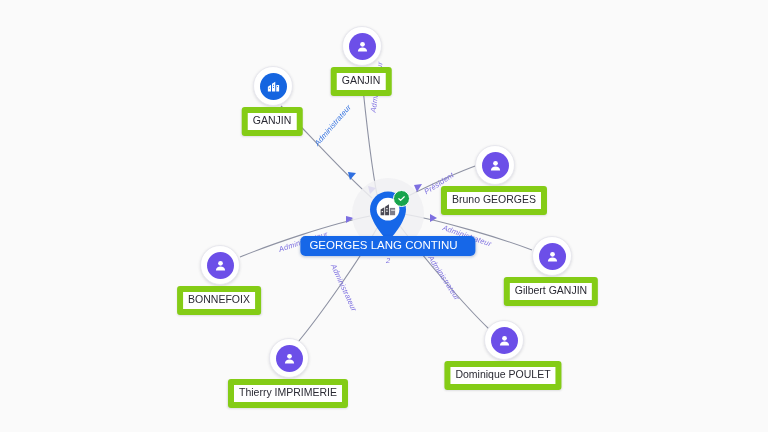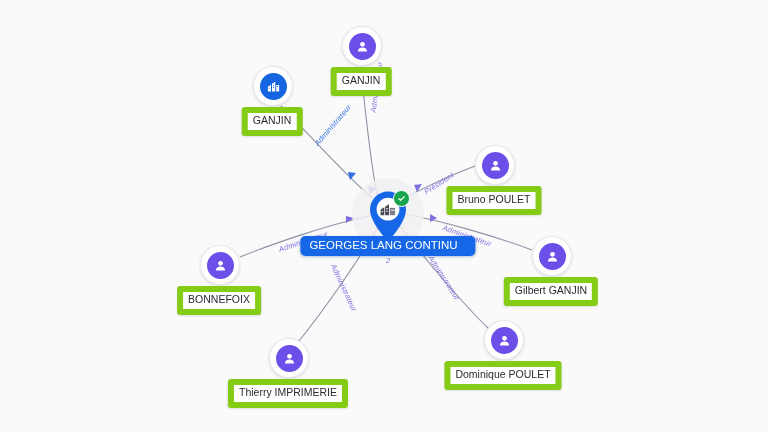--- a/index.html
+++ b/index.html
@@ -229,21 +229,21 @@
 
   <div class="node" style="left:494px; top:164px;">
     <div class="node-circle">
       <div class="avatar">
         <svg width="15" height="15" viewBox="0 0 24 24">
           <circle cx="12" cy="8.5" r="3.8" fill="#ffffff"></circle>
           <path d="M4.6 20c0-4.1 3.4-6.4 7.4-6.4s7.4 2.3 7.4 6.4z" fill="#ffffff"></path>
         </svg>
       </div>
     </div>
-    <div class="node-label">Bruno POULET</div>
+    <div class="node-label">Bruno GEORGES</div>
   </div>
 
   <div class="node" style="left:551px; top:255px;">
     <div class="node-circle">
       <div class="avatar">
         <svg width="15" height="15" viewBox="0 0 24 24">
           <circle cx="12" cy="8.5" r="3.8" fill="#ffffff"></circle>
           <path d="M4.6 20c0-4.1 3.4-6.4 7.4-6.4s7.4 2.3 7.4 6.4z" fill="#ffffff"></path>
         </svg>
       </div>

